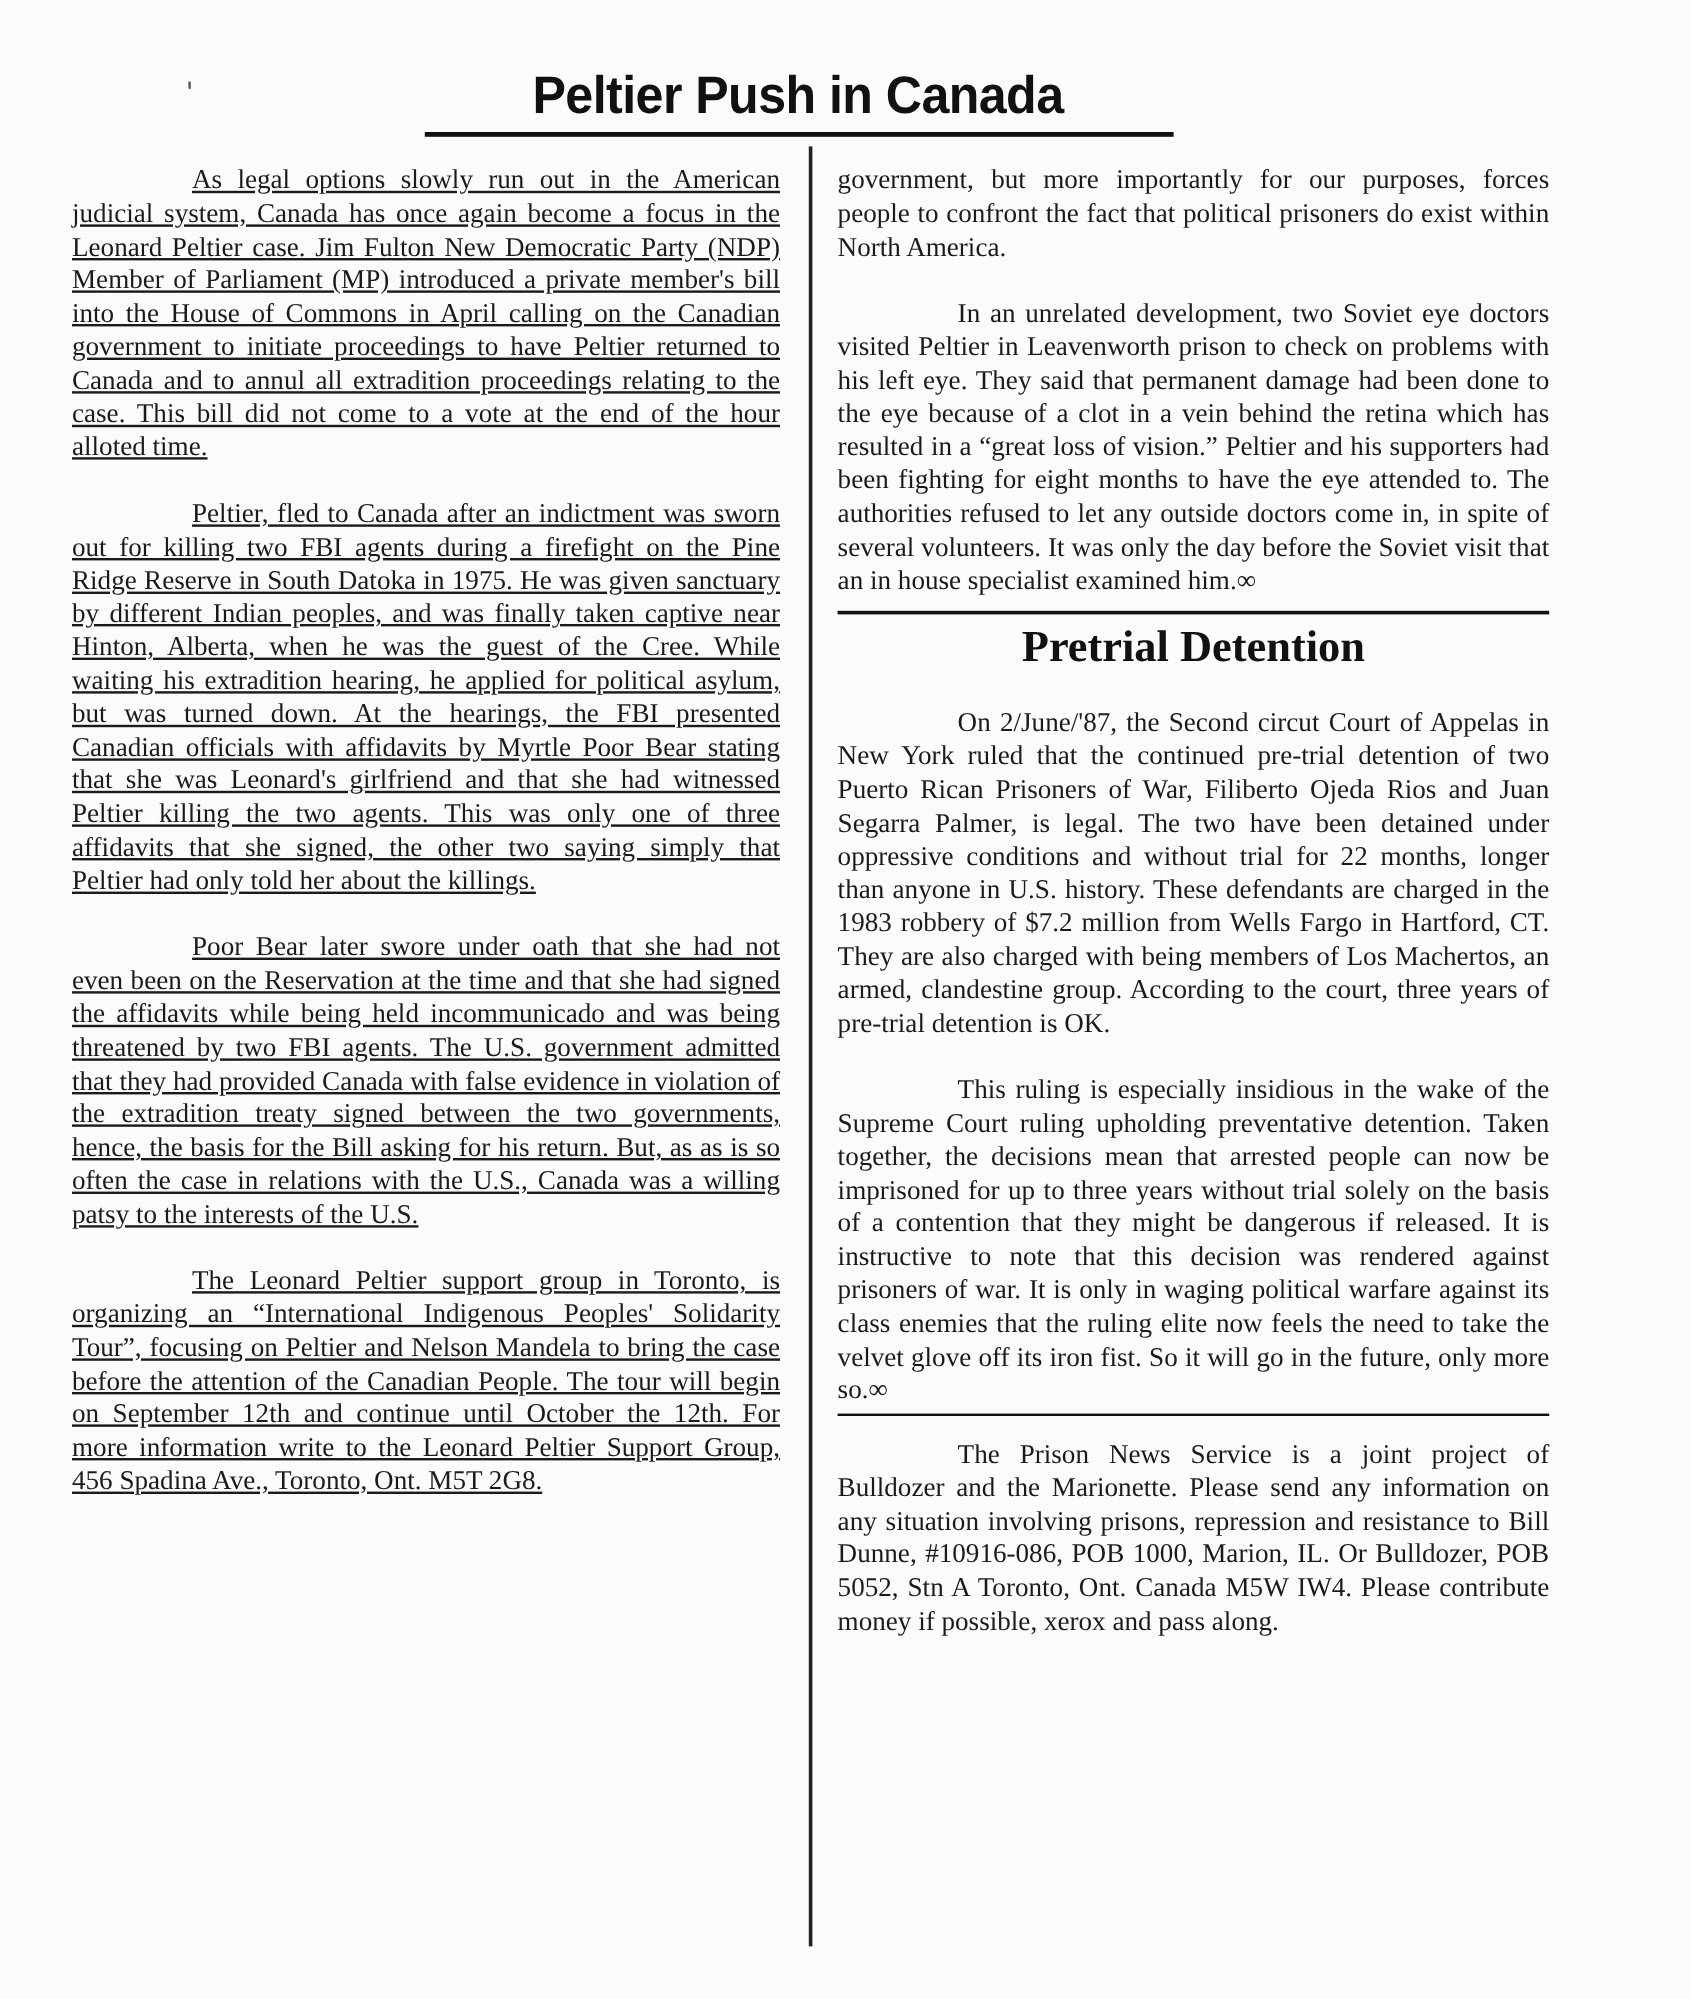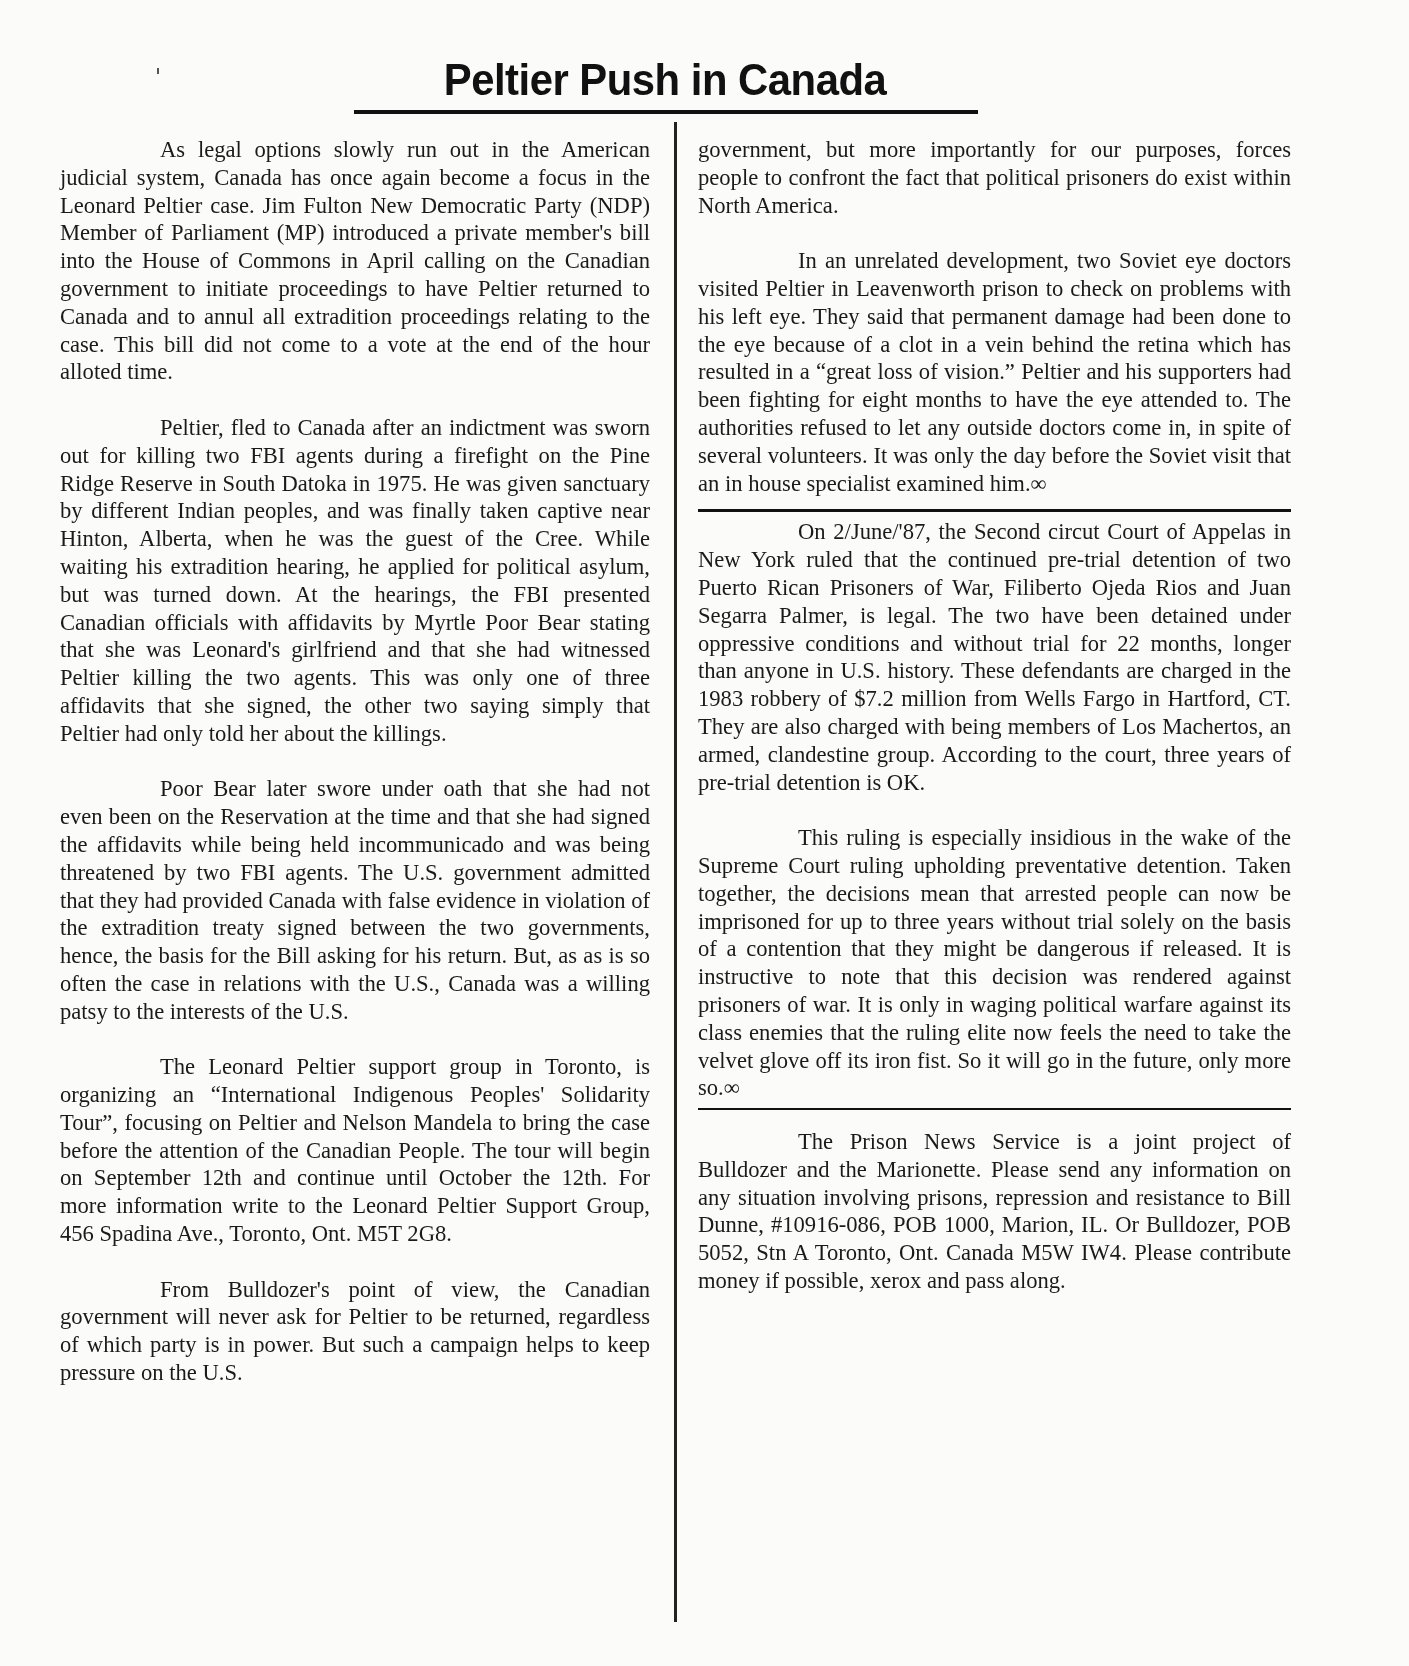--- a/index.html
+++ b/index.html
@@ -28,21 +28,21 @@
   }
   .col-divider {
     position: absolute; left: 674px; top: 122px; width: 3px; height: 1500px;
     background: #222;
   }
   .col {
     position: absolute; top: 136px;
     font-size: 22.6px; line-height: 27.8px;
     text-align: justify;
   }
-  .col-left { left: 60px; width: 590px; }
+  .col-left { left: 60px; width: 590px; text-decoration: underline; }
   .col-right { left: 698px; width: 593px; }
   .col p { margin: 0 0 27.8px 0; text-indent: 100px; }
   .col p.cont { text-indent: 0; }
   .col p:last-child { margin-bottom: 0; }
   .rule-right {
     height: 3px; background: #111; margin: 0 0 6px 0;
   }
   .subhead {
     text-align: center; font-weight: bold;
     font-size: 37px; line-height: 44px;
@@ -61,27 +61,27 @@
   <div class="headline">Peltier Push in Canada</div>
   <div class="headline-rule"></div>
 
   <div class="col-divider"></div>
 
   <div class="col col-left">
     <p>As legal options slowly run out in the American judicial system, Canada has once again become a focus in the Leonard Peltier case. Jim Fulton New Democratic Party (NDP) Member of Parliament (MP) introduced a private member's bill into the House of Commons in April calling on the Canadian government to initiate proceedings to have Peltier returned to Canada and to annul all extradition proceedings relating to the case. This bill did not come to a vote at the end of the hour alloted time.</p>
     <p>Peltier, fled to Canada after an indictment was sworn out for killing two FBI agents during a firefight on the Pine Ridge Reserve in South Datoka in 1975. He was given sanctuary by different Indian peoples, and was finally taken captive near Hinton, Alberta, when he was  the guest of the Cree. While waiting his extradition hearing, he applied for political asylum, but was turned down. At the hearings, the FBI presented Canadian officials with affidavits by Myrtle Poor Bear stating that she was Leonard's girlfriend and that she had witnessed Peltier killing the two agents. This was only one of three affidavits that she signed, the other two saying simply that Peltier had only told her about the killings.</p>
     <p>Poor Bear later swore under oath that she had not even been on the Reservation at the time and that she had signed the affidavits while being held incommunicado and was being threatened by two FBI agents. The U.S. government admitted that they had provided Canada with false evidence in violation of the extradition treaty signed between the two governments, hence, the basis for the Bill asking for his return. But, as as is so often the case in relations with the U.S., Canada was a willing patsy to the interests of the U.S.</p>
     <p>The Leonard Peltier support group in Toronto, is organizing an “International Indigenous Peoples' Solidarity Tour”, focusing on Peltier and Nelson Mandela to bring the case before the attention of the Canadian People. The tour will begin on September 12th and continue until October the 12th. For more information write to the Leonard Peltier Support Group, 456 Spadina Ave., Toronto, Ont. M5T 2G8.</p>
-    <p>From Bulldozer's point of view, the Canadian government will never ask for Peltier to be returned, regardless of which party is in power. But such a campaign helps to keep pressure on the U.S.</p>
   </div>
 
   <div class="col col-right">
     <p class="cont">government, but more importantly for our purposes, forces people to confront the fact that political prisoners do exist within North America.</p>
     <p style="margin-bottom:12px;">In an unrelated development, two Soviet eye doctors visited Peltier in Leavenworth prison to check on problems with his left eye. They said that permanent damage had been done to the eye because of a clot in a vein behind the retina which has resulted in a “great loss of vision.” Peltier and his supporters had been fighting for eight months to have the eye attended to. The authorities refused to let any outside doctors come in, in spite of several volunteers. It was only the day before the Soviet visit that an in house specialist examined him.∞</p>
     <div class="rule-right"></div>
+    <div class="subhead">Pretrial Detention</div>
     <p>On 2/June/'87, the Second circut Court of Appelas in New York ruled that the continued pre-trial detention of two Puerto Rican Prisoners of War, Filiberto Ojeda Rios and Juan Segarra Palmer, is legal. The two have been detained under oppressive conditions and without trial for 22 months, longer than anyone in U.S. history. These defendants are charged in the 1983 robbery of $7.2 million from Wells Fargo in Hartford, CT. They are also charged with being members of Los Machertos, an armed, clandestine group. According to the court, three years of pre-trial detention is OK.</p>
     <p style="margin-bottom:6px;">This ruling is especially insidious in the wake of the Supreme Court ruling upholding preventative detention. Taken together, the decisions mean that arrested people can now be imprisoned for up to three years without trial solely on the basis of a contention that they might be dangerous if released. It is instructive to note that this decision was rendered against prisoners of war. It is only in waging political warfare against its class enemies that the ruling elite now feels the need to take the velvet glove off its iron fist. So it will go in the future, only more so.∞</p>
     <div class="rule-thin"></div>
     <div class="italic-note">
       <p>The Prison News Service is a joint project of Bulldozer and the Marionette. Please send any information on any situation involving prisons, repression and resistance to Bill Dunne, #10916-086, POB 1000, Marion, IL. Or Bulldozer, POB 5052, Stn A Toronto, Ont. Canada M5W IW4. Please contribute money if possible, xerox and pass along.</p>
     </div>
   </div>
 </div>
 
 </body></html>

